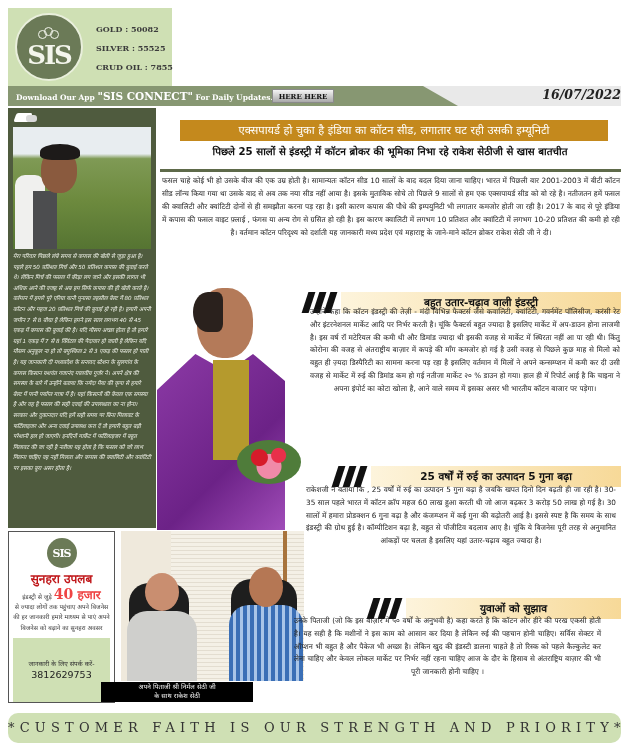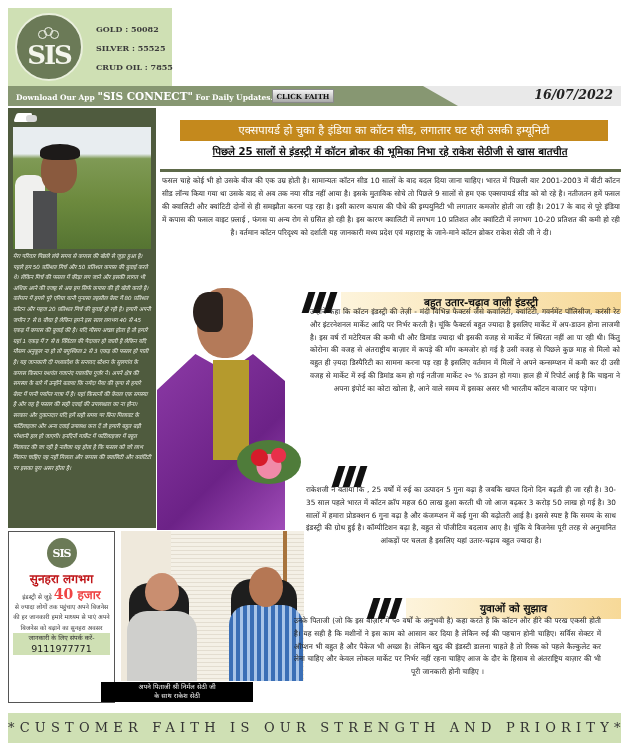--- a/index.html
+++ b/index.html
@@ -17,42 +17,42 @@
   .hdr-title span { font-family: "DejaVu Serif", serif; font-weight: bold; font-size: 58px; color: #ffffff; letter-spacing: 3px; }
   .hdr-rates { width: 82px; background: #cfe0b4; padding: 12px 0 0 6px; }
   .hdr-rates div { font-family: "DejaVu Serif", serif; font-size: 8px; font-weight: bold; color: #3c3c3c; line-height: 19px; white-space: nowrap; }
 
   
   .strip { position: absolute; left: 8px; top: 86px; width: 613px; height: 20px; background: #e9e9e9; }
   .strip-green { position: absolute; left: 0; top: 0; height: 20px; width: 450px; background: #879772; clip-path: polygon(0 0, 415px 0, 450px 100%, 0 100%); }
   .strip-text { position: absolute; left: 8px; top: 2px; font-family: "DejaVu Serif", serif; font-size: 7.5px; color: #ffffff; font-weight: bold; white-space: nowrap; line-height: 16px; }
   .strip-text b { font-size: 10.5px; }
   .click-btn { position: absolute; left: 264px; top: 3px; width: 62px; height: 14px; background: linear-gradient(#f4f4f4, #a9a9a9); border: 1px solid #8a8a8a; font-family: "DejaVu Serif", serif; font-weight: bold; font-size: 7px; color: #111; display: flex; align-items: center; justify-content: center; }
-  .date { position: absolute; right: 8px; top: 1px; font-family: "DejaVu Serif", serif; font-style: italic; font-weight: bold; font-size: 12.5px; color: #222; }
+  .date { position: absolute; right: 0; top: 1px; font-family: "DejaVu Serif", serif; font-style: italic; font-weight: bold; font-size: 12.5px; color: #222; }
 
   
   .side { position: absolute; left: 8px; top: 108px; width: 148px; height: 420px; background: #4f5b3e; padding: 2px 5px; }
   .side-title { font-family: "DejaVu Sans", sans-serif; font-size: 15px; color: #ffffff; line-height: 20px; display: flex; align-items: center; gap: 4px; }
   .hand-icon { width: 26px; height: 14px; position: relative; }
   .hand-icon::before { content: ""; position: absolute; left: 2px; top: 3px; width: 16px; height: 9px; background: #fff; transform: skewX(-20deg); border-radius: 2px; }
   .hand-icon::after { content: ""; position: absolute; left: 13px; top: 5px; width: 11px; height: 7px; background: #d9d9d9; border-radius: 3px; }
   .farmer-photo { width: 138px; height: 122px; margin-top: 3px; position: relative; overflow: hidden; background: linear-gradient(180deg, #e8edf0 0%, #e8edf0 22%, #7f9a55 26%, #6d8a3e 60%, #557432 100%); }
   .farmer-photo .scarf { position: absolute; left: 2px; top: 48px; width: 30px; height: 74px; background: #f0f0ee; border-radius: 10px 10px 0 0; }
   .farmer-photo .head { position: absolute; left: 28px; top: 22px; width: 36px; height: 44px; background: #8a5a3e; border-radius: 45%; }
   .farmer-photo .hair { position: absolute; left: 27px; top: 17px; width: 40px; height: 16px; background: #1d1a19; border-radius: 50% 50% 30% 30%; }
   .farmer-photo .body { position: absolute; left: 20px; top: 64px; width: 24px; height: 58px; background: #4c4d4f; }
   .side-text { font-family: "DejaVu Sans", sans-serif; font-style: italic; font-size: 5.6px; color: #f1f3ea; line-height: 10.6px; margin-top: 2px; text-align: left; }
 
   
   .ad { position: absolute; left: 8px; top: 531px; width: 107px; height: 172px; border: 1px solid #555; background: #fff; padding: 6px 4px; text-align: center; }
   .ad-logo { width: 30px; height: 30px; border-radius: 50%; background: #6b7a57; margin: 0 auto 4px; color: #fff; font-size: 11px; font-weight: bold; display: flex; align-items: center; justify-content: center; letter-spacing: -1px; }
   .ad-head { font-family: "DejaVu Sans", sans-serif; font-size: 12px; color: #c0181b; font-weight: bold; line-height: 15px; }
   .ad-body { font-family: "DejaVu Sans", sans-serif; font-size: 6.2px; color: #333; line-height: 10.2px; margin-top: 2px; }
   .ad-body .big { font-family: "DejaVu Serif", serif; font-size: 14px; font-weight: bold; color: #ef4444; }
-  .ad-contact { background: #cfe0b4; padding: 0 2px; font-family: "DejaVu Sans", sans-serif; }
+  .ad-contact { margin-top: 5px; background: #cfe0b4; padding: 21px 2px; font-family: "DejaVu Sans", sans-serif; }
   .ad-contact .l { font-size: 6.4px; color: #333; line-height: 10px; }
   .ad-contact .n { font-size: 9.5px; color: #222; line-height: 12px; }
 
   
   .rakesh-photo { position: absolute; left: 157px; top: 280px; width: 150px; height: 250px; overflow: hidden; }
   .rp-head { position: absolute; left: 40px; top: 8px; width: 56px; height: 70px; background: #b47a59; border-radius: 45% 45% 45% 45%; }
   .rp-hair { position: absolute; left: 36px; top: 12px; width: 30px; height: 40px; background: #2a211d; border-radius: 50% 20% 20% 50%; }
   .rp-shirt { position: absolute; left: 56px; top: 80px; width: 36px; height: 100px; background: #b59a2d; }
   .rp-jacket { position: absolute; left: 0; top: 74px; width: 128px; height: 180px; background: linear-gradient(135deg, #8c3aa6, #6c2287 60%, #a24eba); clip-path: polygon(30% 0, 55% 10%, 75% 0, 100% 15%, 100% 100%, 0 100%, 0 20%); }
   .rp-flowers { position: absolute; left: 80px; top: 160px; width: 64px; height: 44px; border-radius: 50%; background: radial-gradient(circle at 35% 40%, #d61b2a 0 8px, transparent 9px), radial-gradient(circle at 65% 35%, #e8304a 0 7px, transparent 8px), radial-gradient(circle at 50% 60%, #f08aa8 0 12px, transparent 13px), #4f7c3a; }
@@ -63,39 +63,39 @@
   .duo-photo .chair1 { position: absolute; left: 8px; top: 52px; width: 60px; height: 80px; background: #1e1e1e; border-radius: 20px 20px 4px 4px; }
   .duo-photo .chair2 { position: absolute; left: 110px; top: 48px; width: 66px; height: 86px; background: #1e1e1e; border-radius: 20px 20px 4px 4px; }
   .duo-photo .man1h { position: absolute; left: 24px; top: 42px; width: 34px; height: 38px; background: #c98e70; border-radius: 50%; }
   .duo-photo .man1b { position: absolute; left: 6px; top: 80px; width: 70px; height: 70px; background: #cfcfcc; border-radius: 20px 20px 0 0; }
   .duo-photo .man2h { position: absolute; left: 128px; top: 36px; width: 34px; height: 40px; background: #b57754; border-radius: 50%; }
   .duo-photo .man2b { position: absolute; left: 108px; top: 74px; width: 74px; height: 76px; background: repeating-linear-gradient(90deg, #3b6fb6 0 4px, #a9c5e8 4px 7px); border-radius: 20px 20px 0 0; }
   .caption { position: absolute; left: 101px; top: 682px; width: 152px; height: 20px; background: #000; color: #fff; font-family: "DejaVu Sans", sans-serif; font-size: 6.6px; text-align: center; line-height: 9px; padding-top: 1px; }
 
   
   .banner { position: absolute; left: 180px; top: 120px; width: 428px; height: 21px; background: #c4891d; color: #fff; font-family: "DejaVu Sans", sans-serif; font-size: 11.2px; line-height: 21px; text-align: center; white-space: nowrap; }
-  .subhead { position: absolute; left: 160px; top: 145px; width: 460px; font-family: "DejaVu Sans", sans-serif; font-weight: bold; font-size: 10.2px; color: #111; text-align: center; white-space: nowrap; line-height: 14px; text-decoration: underline; }
+  .subhead { position: absolute; left: 160px; top: 145px; width: 460px; font-family: "DejaVu Sans", sans-serif; font-weight: bold; font-size: 10.2px; color: #111; text-align: center; white-space: nowrap; line-height: 14px; }
   .subhead-line { position: absolute; left: 160px; top: 169px; width: 461px; height: 3px; background: #5e6a4a; }
   .lead { position: absolute; left: 162px; top: 175px; width: 458px; font-family: "DejaVu Sans", sans-serif; font-size: 7.3px; line-height: 12.9px; text-align: justify; text-align-last: center; color: #222; }
 
   .sec-head { position: absolute; height: 39px; display: flex; align-items: center; }
   .stripes { width: 34px; height: 21px; position: relative; }
   .stripes span { position: absolute; top: 0; width: 7px; height: 21px; background: #111; transform: skewX(-18deg); }
   .sec-bar { height: 21px; background: linear-gradient(90deg, #fdf4dc, #f7d998); flex: 1; margin-left: 4px; font-family: "DejaVu Sans", sans-serif; font-weight: bold; font-size: 10.5px; color: #111; line-height: 21px; text-align: center; }
   .sec-text { position: absolute; font-family: "DejaVu Sans", sans-serif; font-size: 7.3px; line-height: 12.8px; color: #222; text-align: justify; text-align-last: center; }
 
   .s1-head { left: 303px; top: 283px; width: 318px; }
   .s1-text { left: 310px; top: 306px; width: 310px; }
   .s2-head { left: 333px; top: 457px; width: 288px; }
   .s2-text { left: 306px; top: 484px; width: 310px; }
   .s3-head { left: 368px; top: 589px; width: 253px; }
   .s3-text { left: 294px; top: 615px; width: 307px; }
 
   
-  .footer { position: absolute; left: 8px; top: 713px; width: 613px; height: 30px; background: #cfe0b4; font-family: "DejaVu Serif", serif; font-size: 13px; color: #333; letter-spacing: 5.2px; line-height: 30px; text-align: center; white-space: nowrap; }
+  .footer { position: absolute; left: 8px; top: 713px; width: 613px; height: 30px; background: #cfe0b4; font-family: "DejaVu Serif", serif; font-size: 13px; color: #333; letter-spacing: 5.2px; line-height: 30px; text-align: center; white-space: nowrap; border-radius: 10px; }
 </style>
 </head>
 <body>
 
 <div class="hdr">
   <div class="hdr-logo">
     <div class="logo-circle">
       <div class="cotton">
         <span style="left:0;top:3px"></span>
           <span style="left:6px;top:0"></span>
@@ -109,47 +109,47 @@
     <div>SILVER : 55525</div>
     <div>CRUD OIL : 7855</div>
   </div>
 </div>
 
 <div class="strip">
   <div class="strip-green"></div>
   <div class="strip-text">
     <span>Download Our App </span><b>"SIS CONNECT"</b><span> For Daily Updates.</span>
   </div>
-  <div class="click-btn">CLICK FAITH</div>
+  <div class="click-btn">HERE HERE</div>
   <div class="date">16/07/2022</div>
 </div>
 
 <div class="side">
   <div class="side-title">
     <span class="hand-icon"></span>
   </div>
   <div class="farmer-photo">
     <div class="scarf"></div>
     <div class="body"></div>
     <div class="head"></div>
     <div class="hair"></div>
   </div>
   <div class="side-text">मेरा परिवार पिछले लंबे समय से कपास की खेती से जुड़ा हुआ है। पहले हम 50 प्रतिशत मिर्च और 50 प्रतिशत कपास की बुवाई करते थे। लेकिन मिर्च की फसल में कीड़ा लग जाने और इसकी लागत भी अधिक आने की वजह से अब हम सिर्फ कपास की ही खेती करते है। वर्तमान में हमारे पूरे एरिया यानी पुनासा तहसील बेल्ट में 80 प्रतिशत कॉटन और महज 20 प्रतिशत मिर्च की बुवाई हो रही है। हमारी अपनी जमीन 7 से 8 बीघा है लेकिन हमने इस साल लगभग 40 से 45 एकड़ में कपास की बुवाई की है। यदि मौसम अच्छा होता है तो हमारे यहां 1 एकड़ में 7 से 8 क्विंटल की पैदावार हो जाती है लेकिन यदि मौसम अनुकूल ना हो तो बमुश्किल 2 से 3 एकड़ की फसल हो पाती है। यह जानकारी दी मध्यप्रदेश के सनावद स्टेशन के सुलगांव के कपास किसान यशवंत गजानंद मालवीय गुर्जर ने। अपने क्षेत्र की समस्या के बारे में उन्होंने बताया कि नर्मदा मैया की कृपा से हमारे बेल्ट में पानी पर्याप्त मात्रा में है। यहां किसानों की केवल एक समस्या है और वह है फसल की सही दवाई की उपलब्धता का ना होना। सरकार और दुकानदार यदि हमें सही समय पर बिना मिलावट के फर्टिलाइजर और अन्य दवाई उपलब्ध करा दें तो हमारी बहुत बड़ी परेशानी हल हो जाएगी। इनदिनों मार्केट में फर्टिलाइजर में बहुत मिलावट की जा रही है नतीजा यह होता है कि फसल को जो लाभ मिलना चाहिए वह नहीं मिलता और कपास की क्वालिटी और क्वांटिटी पर इसका बुरा असर होता है।</div>
 </div>
 
 <div class="ad">
   <div class="ad-logo">SIS</div>
-  <div class="ad-head">सुनहरा लगभग</div>
+  <div class="ad-head">सुनहरा उपलब</div>
   <div class="ad-body">
     <span>इंडस्ट्री से जुड़े </span><span class="big">40</span><span class="big" style="font-size:12px"> हजार</span><br>
     <span>से ज्यादा लोगों तक पहुंचाए अपने बिजनेस की हर जानकारी हमारे माध्यम से पाएं अपने बिजनेस को बढ़ाने का सुनहरा अवसर</span>
   </div>
   <div class="ad-contact">
     <div class="l">जानकारी के लिए संपर्क करें-</div>
-    <div class="n">9111977771</div>
+    <div class="n">3812629753</div>
   </div>
 </div>
 
 <div class="rakesh-photo">
   <div class="rp-jacket"></div>
   <div class="rp-shirt"></div>
   <div class="rp-head"></div>
   <div class="rp-hair"></div>
   <div class="rp-flowers"></div>
 </div>
@@ -183,20 +183,21 @@
   <div class="sec-bar">बहुत उतार-चढ़ाव वाली इंडस्ट्री</div>
 </div>
 <div class="sec-text s1-text">उन्होंने कहा कि कॉटन इंडस्ट्री की तेज़ी - मंदी विभिन्न फैक्टर्स जैसे कवालिटी, क्वांटिटी, गवर्नमेंट पॉलिसीज, करंसी रेट और इंटरनेशनल मार्केट आदि पर निर्भर करती है। चूंकि फैक्टर्स बहुत ज्यादा है इसलिए मार्केट में अप-डाउन होना लाजमी है। इस वर्ष रॉ मटेरियल की कमी थी और डिमांड ज्यादा थी इसकी वजह से मार्केट में स्थिरता नहीं आ पा रही थी। किंतु कोरोना की वजह से अंतराष्ट्रीय बाज़ार में कपड़े की माँग कमजोर हो गई है उसी वजह से पिछले कुछ माह से मिलो को बहुत ही ज़्यदा डिस्पैरिटी का सामना करना पड़ रहा है इसलिए वर्तमान में मिलों ने अपने कन्सम्प्शन में कमी कर दी उसी वजह से मार्केट में रुई की डिमांड कम हो गई नतीजा मार्केट २० % डाउन हो गया। हाल ही में रिपोर्ट आई है कि चाइना ने अपना इंपोर्ट का कोटा खोला है, आने वाले समय में इसका असर भी भारतीय कॉटन बाजार पर पड़ेगा।</div>
 
 <div class="sec-head s2-head">
   <div class="stripes">
       <span style="left:2px"></span>
       <span style="left:13px"></span>
       <span style="left:24px"></span>
     </div>
+  <div class="sec-bar">25 वर्षों में रुई का उत्पादन 5 गुना बढ़ा</div>
 </div>
 <div class="sec-text s2-text">राकेशजी ने बताया कि , 25 वर्षों में रुई का उत्पादन 5 गुना बढ़ा है जबकि खपत दिनो दिन बढ़ती ही जा रही है। 30-35 साल पहले भारत में कॉटन क्रॉप महज 60 लाख हुआ करती थी जो आज बढ़कर 3 करोड़ 50 लाख हो गई है। 30 सालों में हमारा प्रोडक्शन 6 गुना बढ़ा है और कंजम्प्शन में कई गुना की बढ़ोतरी आई है। इससे स्पष्ट है कि समय के साथ इंडस्ट्री की ग्रोथ हुई है। कॉम्पीटिशन बढ़ा है, बहुत से पॉजीटिव बदलाव आए है। चूंकि ये बिजनेस पूरी तरह से अनुमानित आंकड़ों पर चलता है इसलिए यहां उतार-चढ़ाव बहुत ज्यादा है।</div>
 
 <div class="sec-head s3-head">
   <div class="stripes">
       <span style="left:2px"></span>
       <span style="left:13px"></span>
       <span style="left:24px"></span>
     </div>
   <div class="sec-bar">युवाओं को सुझाव</div>

